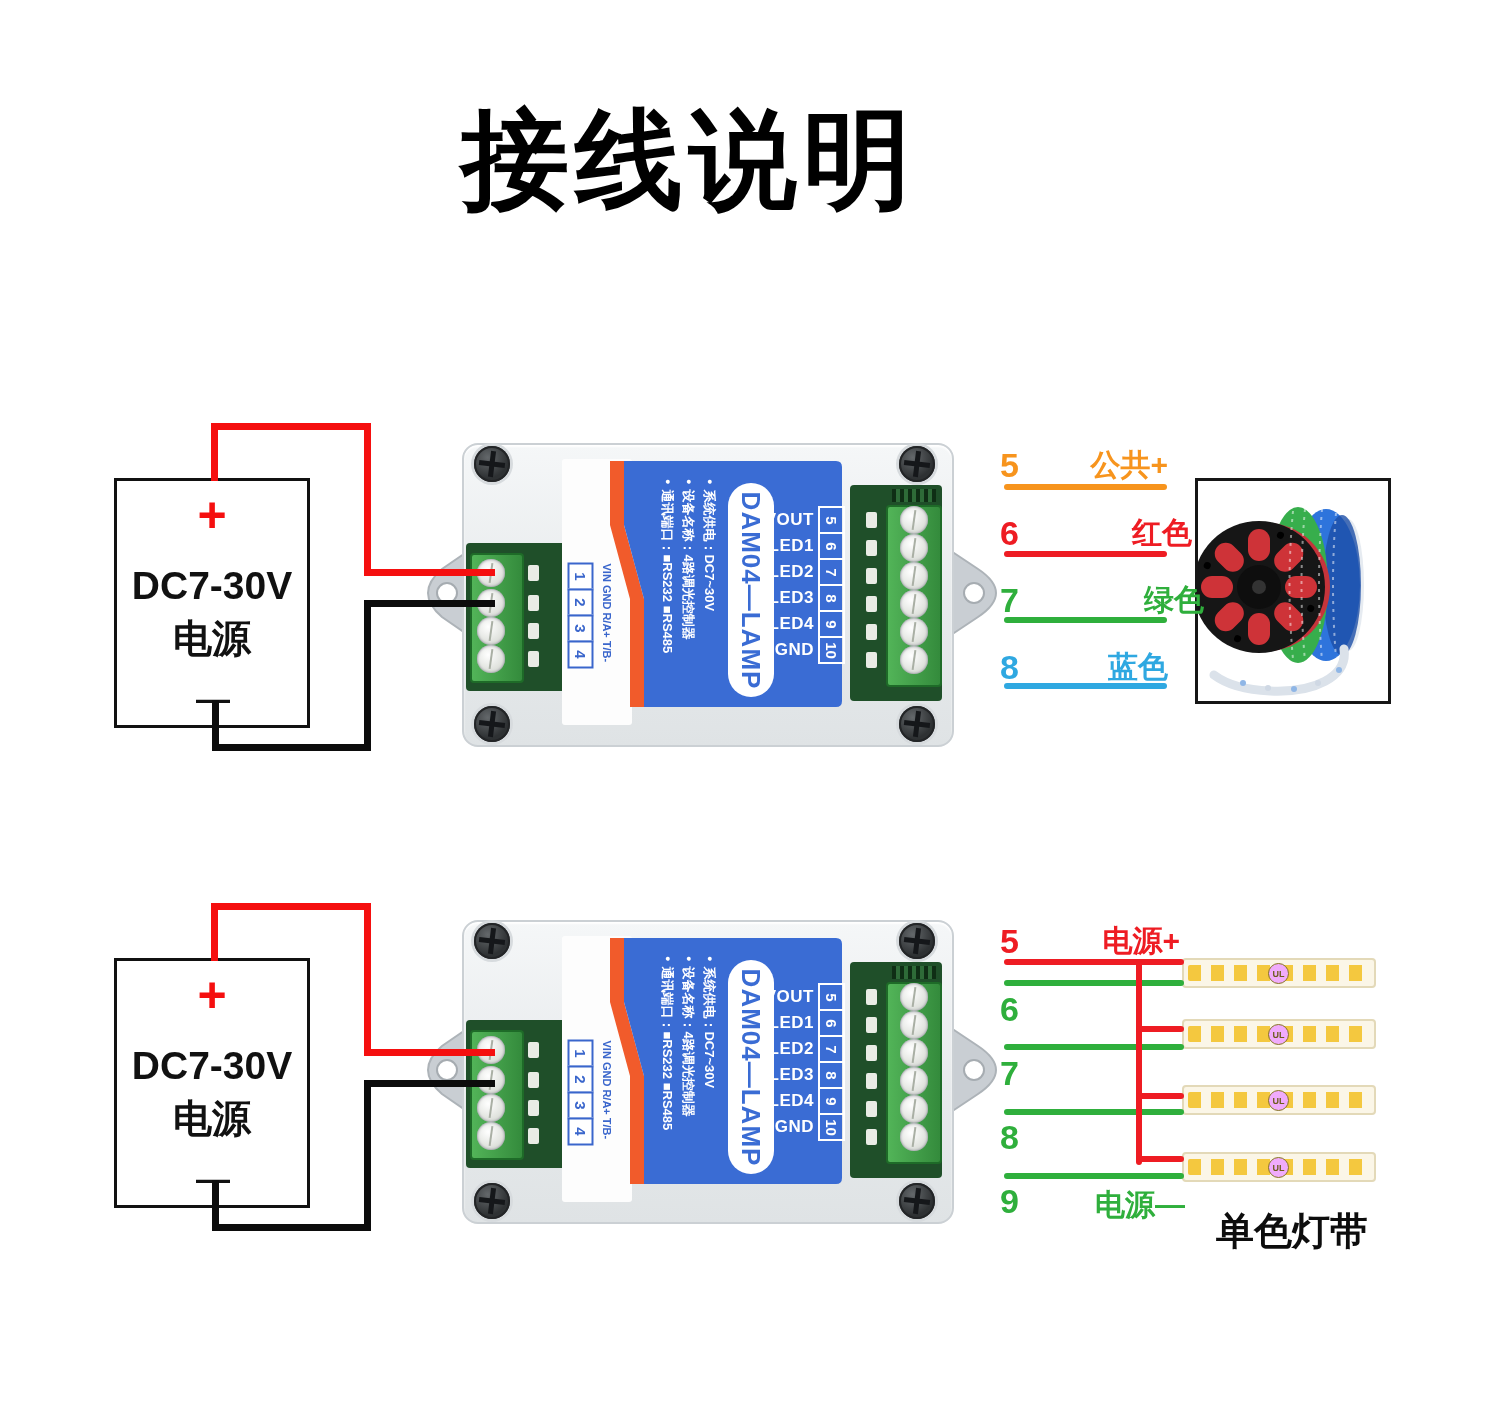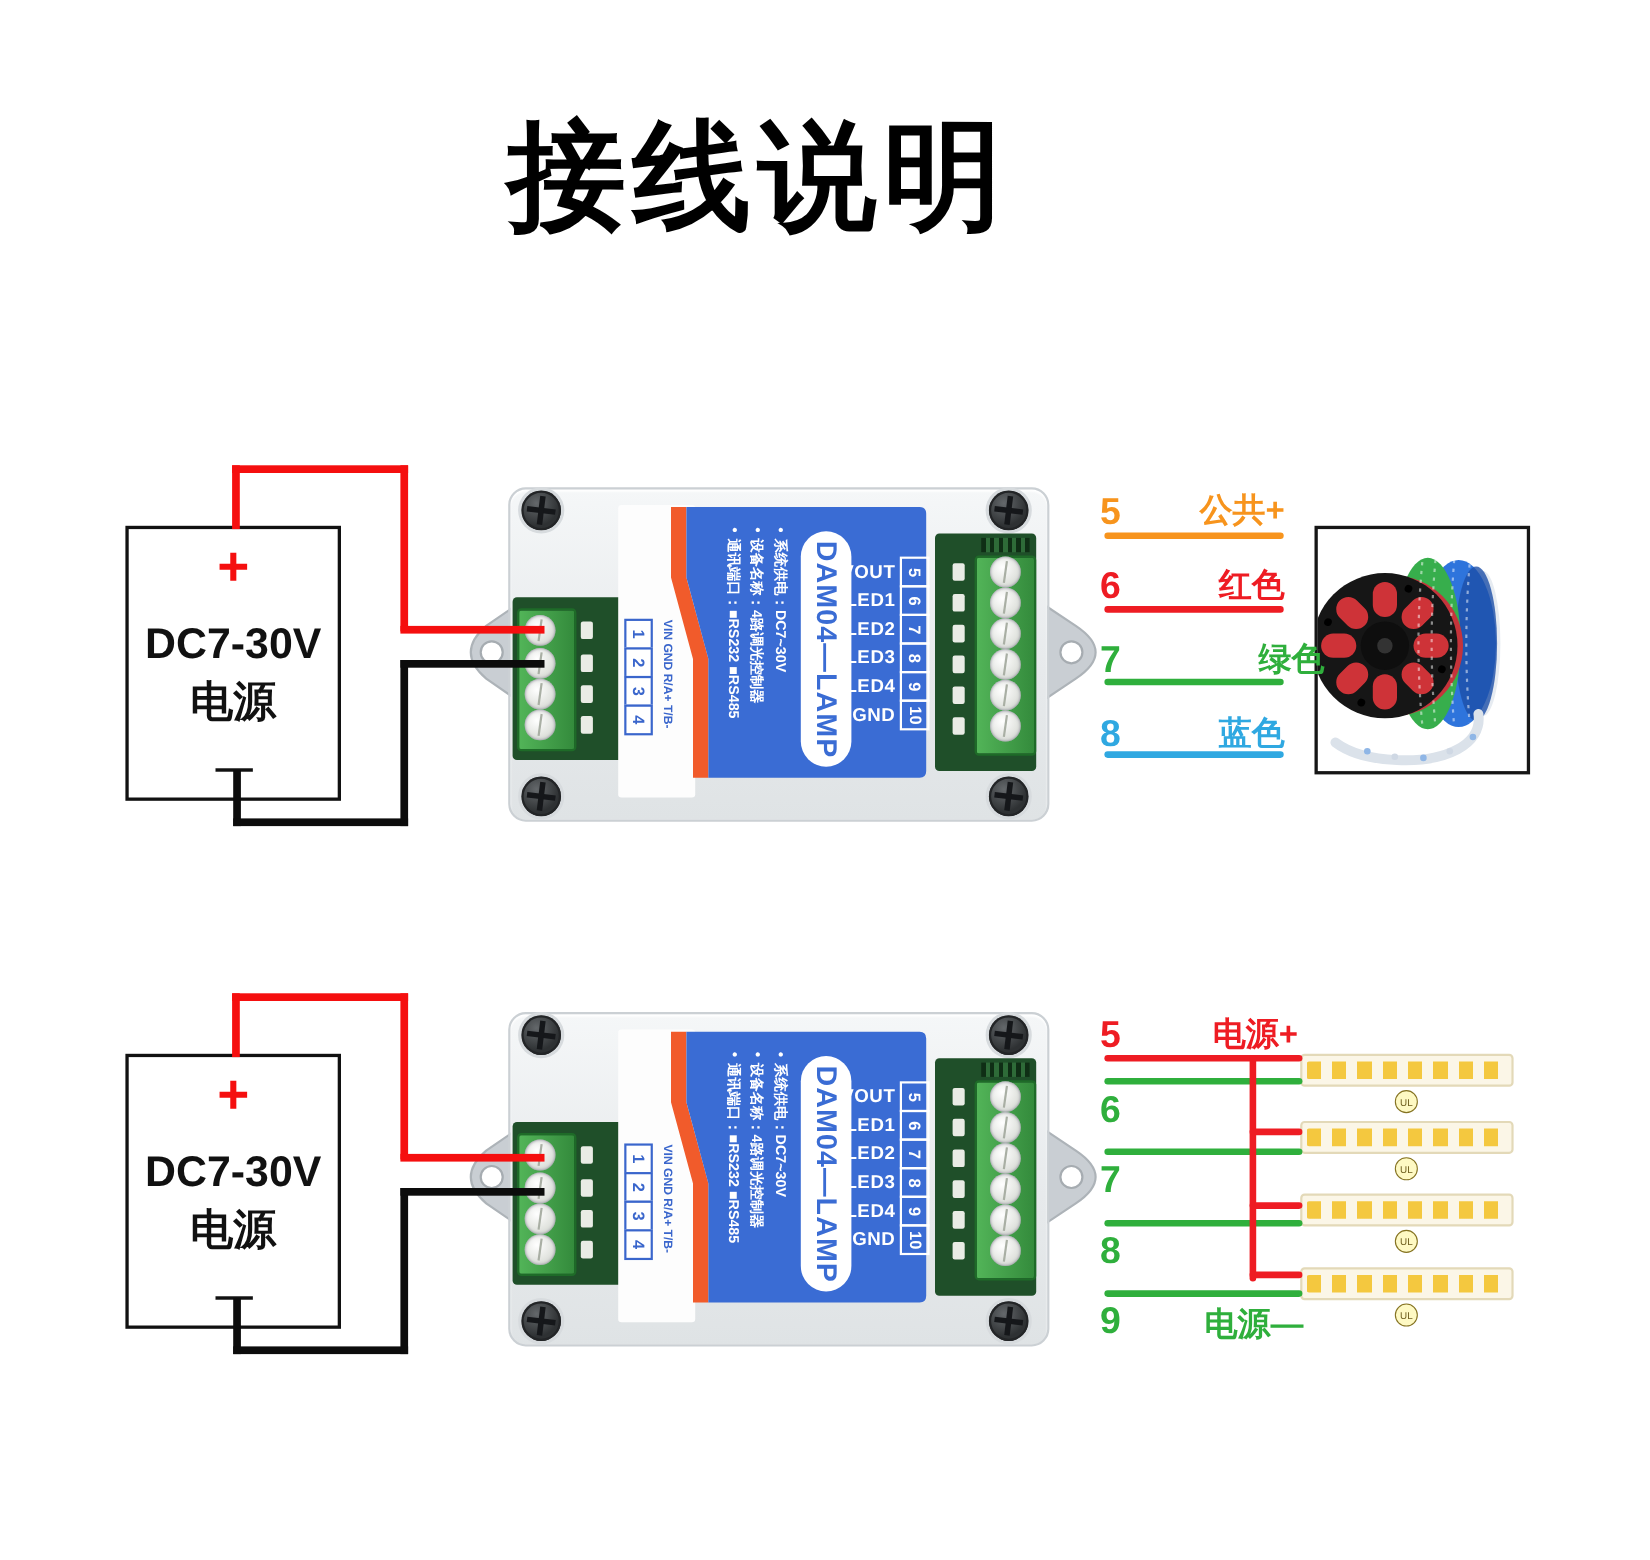--- a/index.html
+++ b/index.html
@@ -51,22 +51,22 @@
   .mstrip {
     position:absolute; left:1182px; width:194px; height:30px; box-sizing:border-box;
     background:#FBF6E7; border:2px solid #E3D9B8; border-radius:4px; z-index:5;
   }
   .mstrip .leds {
     position:absolute; left:4px; right:4px; top:5px; bottom:5px; border-radius:2px;
     background:repeating-linear-gradient(90deg,#F4C83F 0 13px, rgba(0,0,0,0) 13px 23px);
   }
   .mstrip .ul {
     position:absolute; left:84px; top:3px; width:19px; height:19px; border-radius:50%;
-    background:#fef9c3; border:1px solid #857322; color:#6d5d1d; font-size:9px; font-weight:400;
-    display:flex; align-items:center; justify-content:center; z-index:2;margin-top:28px;
+    background:#f0abfc; border:1px solid #857322; color:#6d5d1d; font-size:9px; font-weight:700;
+    display:flex; align-items:center; justify-content:center; z-index:2;
   }
 
   
   .device-slot { position:absolute; width:492px; height:304px; z-index:5; }
   .case {
     position:absolute; left:0; top:0; width:492px; height:304px; box-sizing:border-box;
     background:linear-gradient(180deg,#F5F7F8,#E7EAEC 55%,#DFE3E5);
     border:2px solid #CBD0D4; border-radius:16px;
     box-shadow:inset 0 2px 2px #ffffff;
   }
@@ -260,21 +260,21 @@
   <div class="slot" style="left:404px;top:153px"></div>
   <div class="slot" style="left:404px;top:181px"></div>
   <div class="slot" style="left:404px;top:209px"></div>
 </div>
 
   <div class="numlabel c-orange" style="left:1000px;top:448px">5</div>
   <div class="cnlabel c-orange" style="left:1020px;top:450px;width:148px">公共+</div>
   <div class="line bg-orange" style="left:1004px;top:484px;width:163px"></div>
 
   <div class="numlabel c-red" style="left:1000px;top:516px">6</div>
-  <div class="cnlabel c-red" style="left:1020px;top:518px;width:148px">红色</div>
+  <div class="cnlabel c-red" style="left:1044px;top:518px;width:148px">红色</div>
   <div class="line bg-red" style="left:1004px;top:551px;width:163px"></div>
 
   <div class="numlabel c-green" style="left:1000px;top:583px">7</div>
   <div class="cnlabel c-green" style="left:1056px;top:585px;width:148px">绿色</div>
   <div class="line bg-green" style="left:1004px;top:617px;width:163px"></div>
 
   <div class="numlabel c-blue" style="left:1000px;top:650px">8</div>
   <div class="cnlabel c-blue" style="left:1020px;top:652px;width:148px">蓝色</div>
   <div class="line bg-blue" style="left:1004px;top:683px;width:163px"></div>
 
@@ -465,14 +465,15 @@
     <div class="ul">UL</div>
   </div>
   <div class="mstrip" style="top:1085px">
     <div class="leds"></div>
     <div class="ul">UL</div>
   </div>
   <div class="mstrip" style="top:1152px">
     <div class="leds"></div>
     <div class="ul">UL</div>
   </div>
+  <div class="caption" style="left:1192px;top:1206px;width:200px;font-size:38px">单色灯带</div>
 
 </div>
 
 </body></html>

